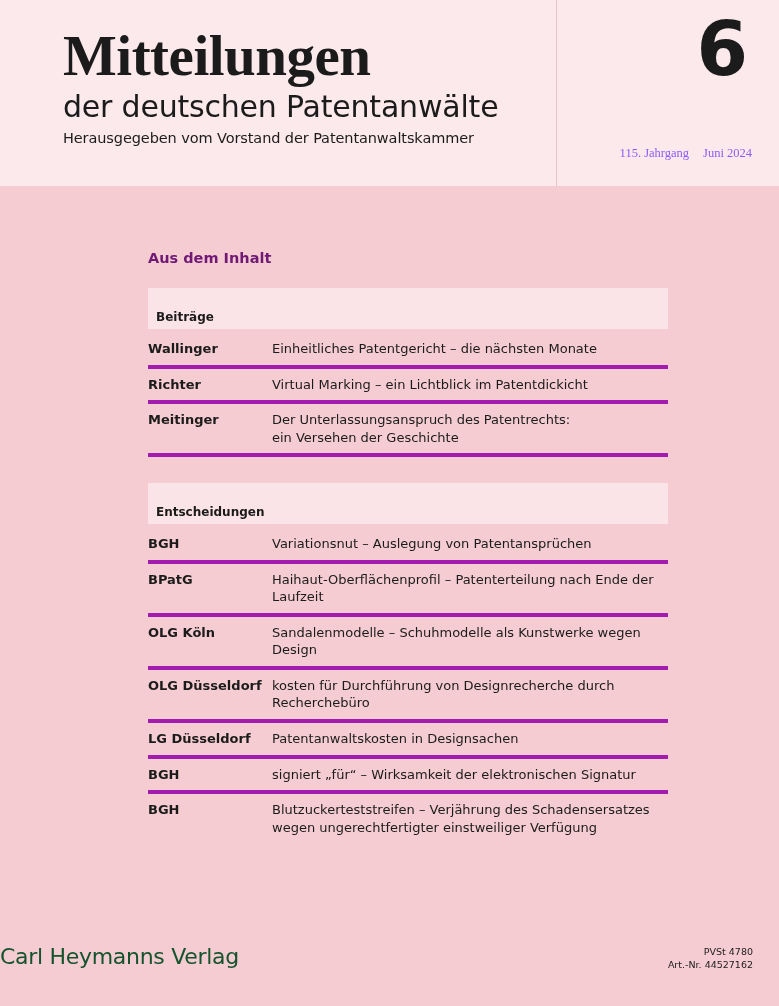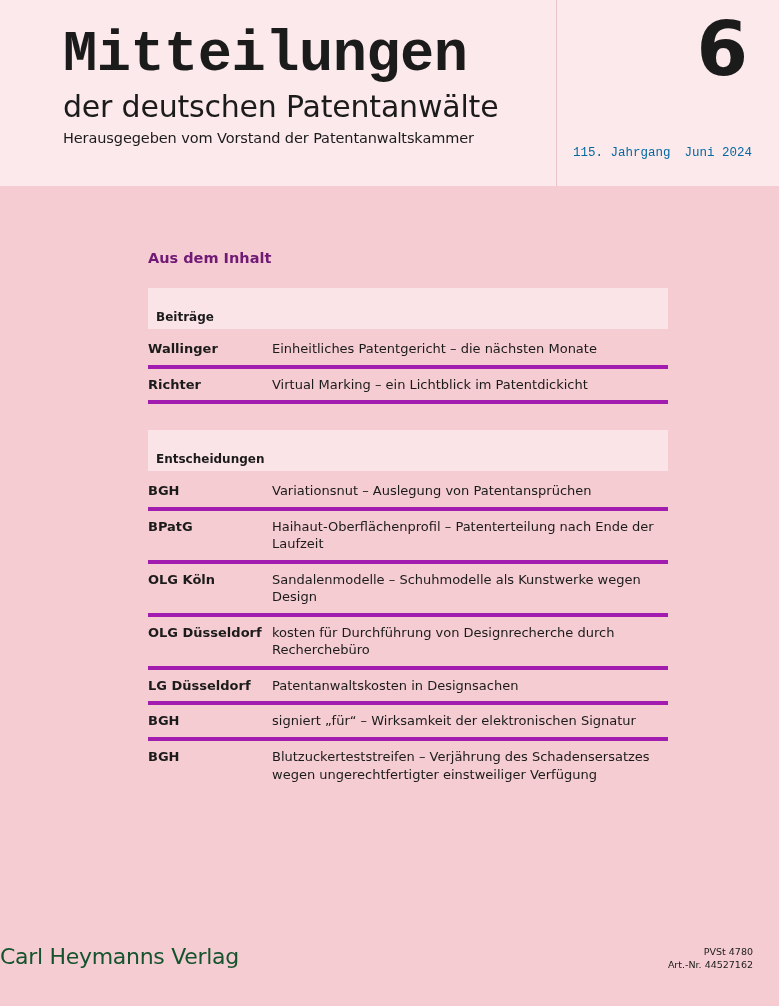--- a/index.html
+++ b/index.html
@@ -33,21 +33,21 @@
     height: 186px;
     background: #e9c3c9;
   }
   .title-block {
     position: absolute;
     left: 63px;
     top: 26px;
     width: 480px;
   }
   .main-title {
-    font-family: Liberation Mono, monospace;
+    font-family: Liberation Serif, serif;
     font-weight: bold;
     font-size: 57px;
     letter-spacing: -0.5px;
     line-height: 1.05;
     color: #1c1b1b;
     margin: 0;
   }
   .subtitle {
     font-family: "DejaVu Sans", sans-serif;
     font-size: 30px;
@@ -70,23 +70,23 @@
     font-family: "DejaVu Sans", sans-serif;
     font-weight: bold;
     font-size: 74px;
     line-height: 1;
     color: #1c1b1b;
   }
   .issue-meta {
     position: absolute;
     right: 27px;
     top: 146px;
-    font-family: Liberation Mono, monospace;
+    font-family: Liberation Serif, serif;
     font-size: 12.5px;
-    color: #0369a1;
+    color: #8b5cf6;
     white-space: nowrap;
   }
   .issue-meta .vol { margin-right: 14px; }
 
   
   .contents {
     position: absolute;
     left: 148px;
     top: 250px;
     width: 520px;
@@ -198,20 +198,27 @@
       </div>
     </div>
 
     <div class="entry">
       <div class="entry-author">Richter</div>
       <div class="entry-title">
         <span class="line">Virtual Marking – ein Lichtblick im Patentdickicht</span>
       </div>
     </div>
 
+    <div class="entry">
+      <div class="entry-author">Meitinger</div>
+      <div class="entry-title">
+        <span class="line">Der Unterlassungsanspruch des Patentrechts:</span>
+        <span class="line">ein Versehen der Geschichte</span>
+      </div>
+    </div>
   </section>
 
   <section class="group-entscheidungen">
     <div class="section-header second">Entscheidungen</div>
 
     <div class="entry">
       <div class="entry-author">BGH</div>
       <div class="entry-title">
         <span class="line">Variationsnut – Auslegung von Patentansprüchen</span>
       </div>

